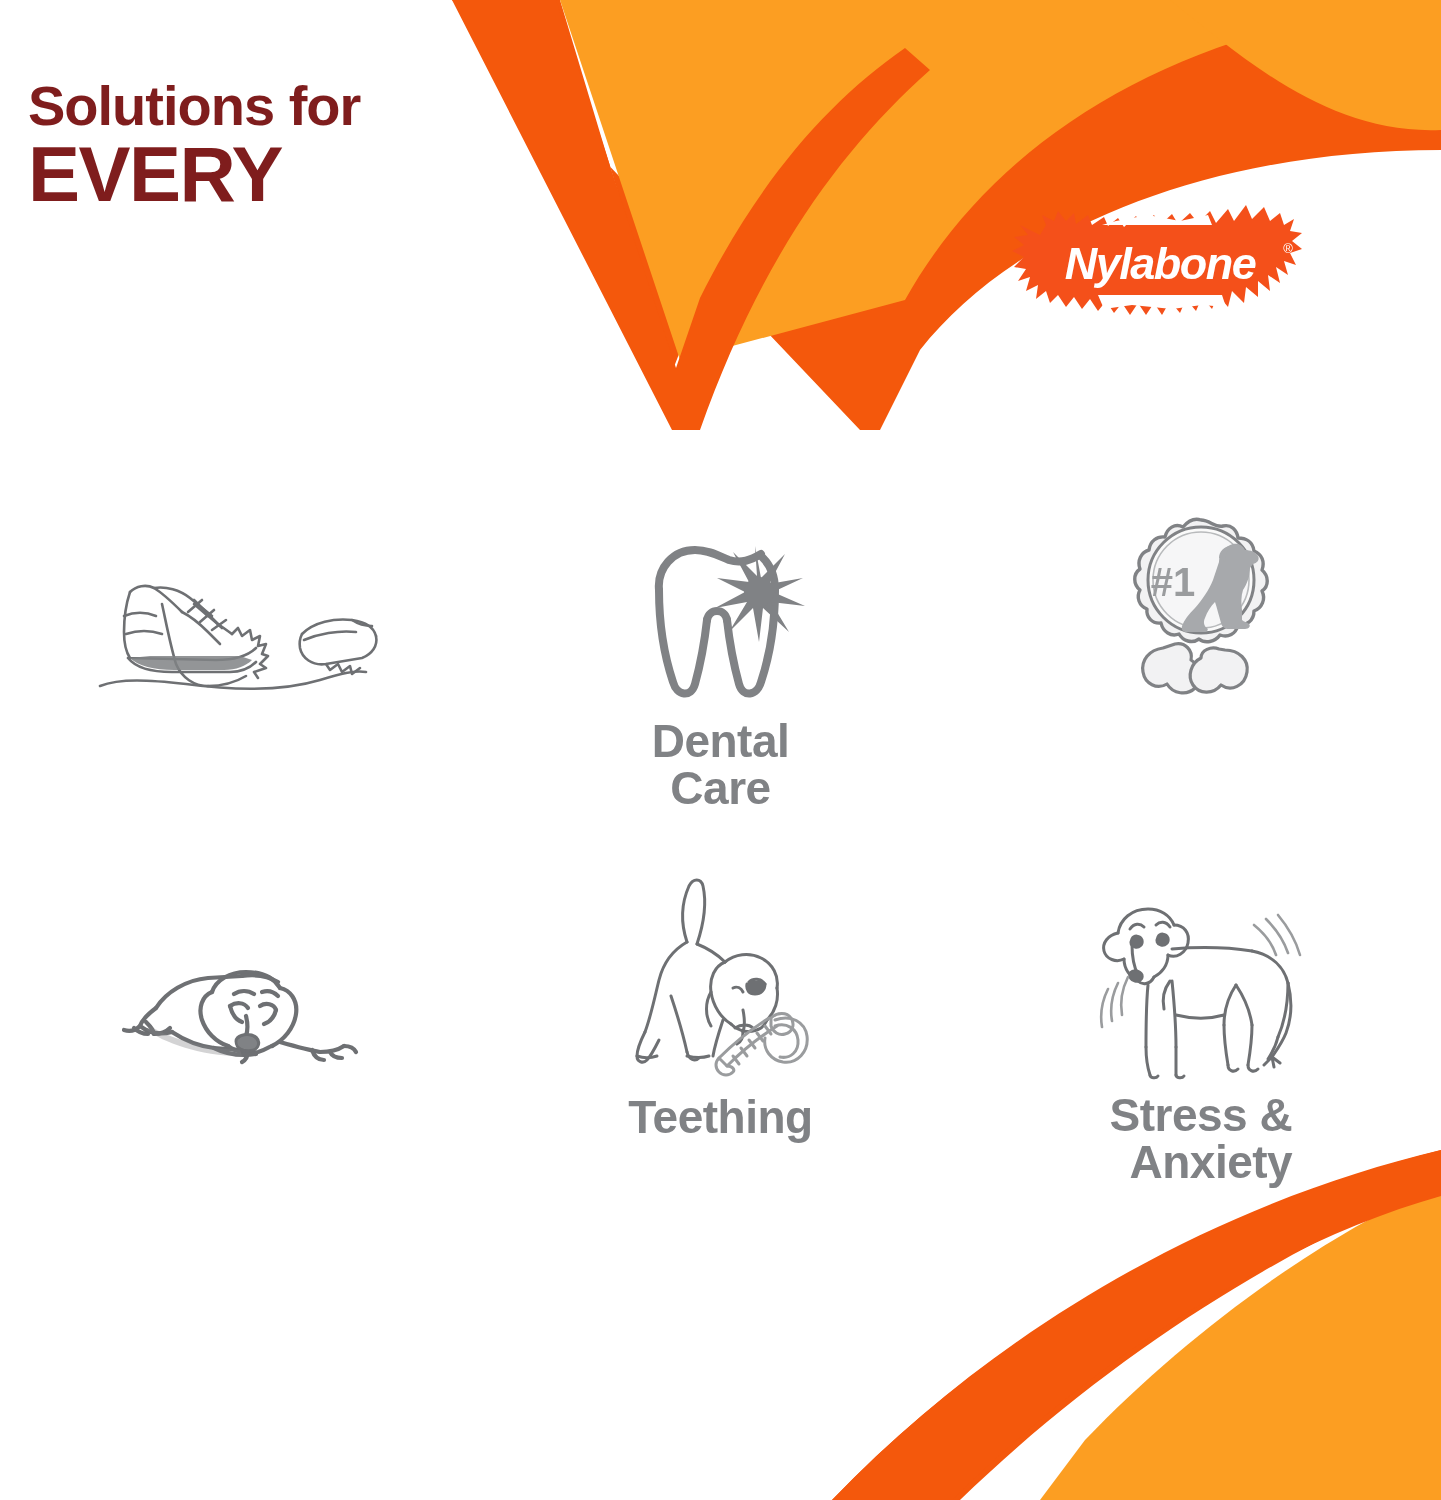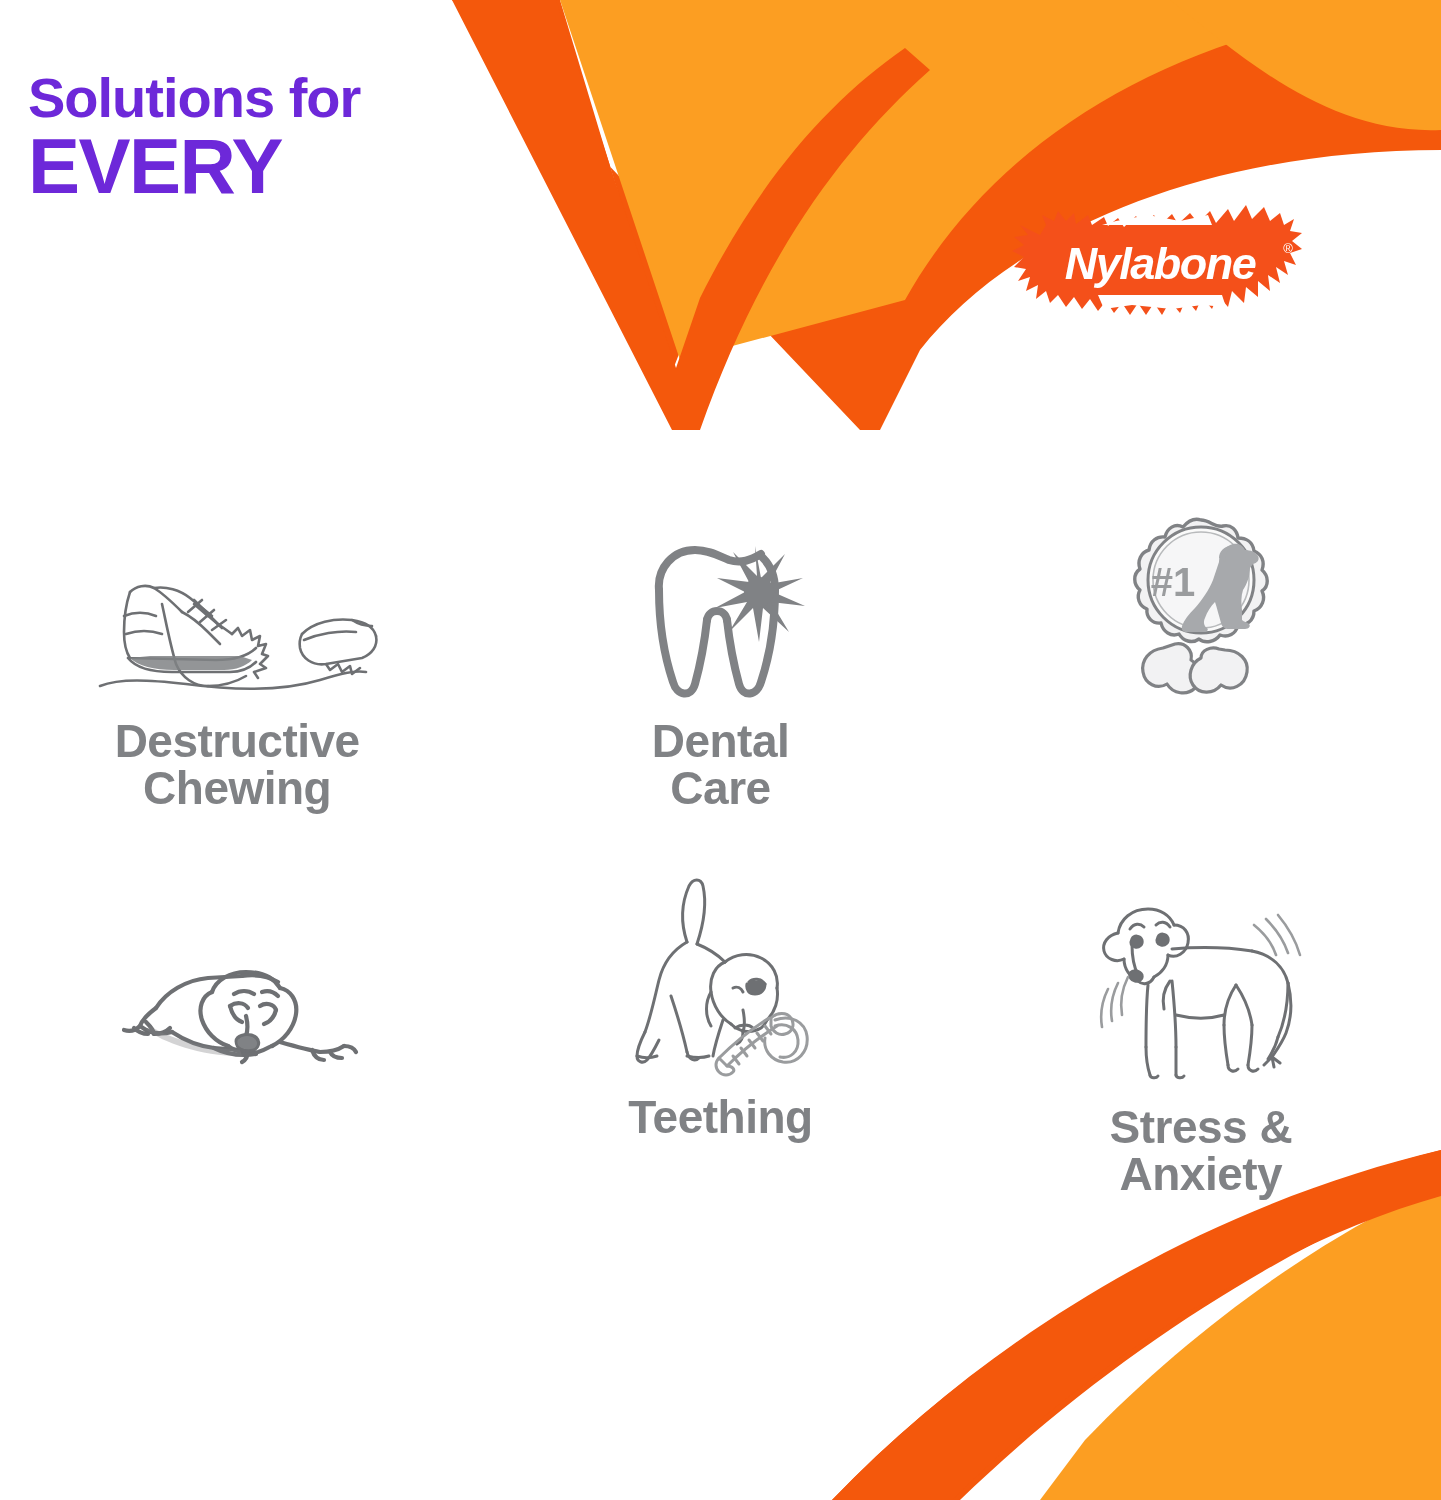--- a/index.html
+++ b/index.html
@@ -26,23 +26,23 @@
     inset: 0;
     width: 1441px;
     height: 1500px;
     pointer-events: none;
   }
 
   
   #headline {
     position: absolute;
     left: 28px;
-    top: 72px;
+    top: 80px;
     width: 560px;
-    color: #6d28d9;
+    color: #7f1d1d;
     line-height: 0.93;
     letter-spacing: -0.5px;
   }
   #headline .line-small {
     display: block;
     font-size: 56px;
     font-weight: bold;
     letter-spacing: -1px;
     margin-bottom: 6px;
   }
@@ -99,21 +99,21 @@
   }
   
   .cell.c1 .cell-label { text-align: center; margin-left: -6px; }
   .cell.c2 .cell-label { }
   .cell.c3 .cell-label { }
   .cell.c4 .cell-art { height: 200px; }
   .cell.c5 .cell-art { height: 200px; align-items: flex-end; }
   .cell.c6 .cell-art { height: 200px; }
   .cell.c4 .cell-label { margin-top: 22px; }
   .cell.c5 .cell-label { margin-top: 14px; }
-  .cell.c6 .cell-label { margin-top: 24px; }
+  .cell.c6 .cell-label { margin-top: 12px; text-align: right; }
 </style>
 </head>
 <body>
 
 <div id="stage">
 
   <svg class="swoosh-layer" viewBox="0 0 1441 1500" preserveAspectRatio="none" aria-hidden="true">
 
     <path fill="#F4580C" d="M 452 0
              L 560 0
@@ -237,22 +237,20 @@
             <path d="M214,80 C228,74 248,70 266,72"></path>
             <path d="M262,60 C268,64 274,66 282,66"></path>
 
             <path d="M236,104 L240,110 L248,104 L252,112 L260,106 L262,114 L270,108"></path>
           </g>
 
           <path fill="#808285" d="M40,98 C48,106 64,110 84,110 L134,110 C146,110 156,106 162,100
                                    L150,96 L60,96 Z" opacity="0.85"></path>
         </svg>
       </div>
-      <div class="cell-label">Destructive
-Chewing</div>
     </div>
 
     <div class="cell c2">
       <div class="cell-art">
         <svg width="190" height="190" viewBox="0 0 190 190" aria-hidden="true">
           <g fill="none" stroke="#808285" stroke-width="8" stroke-linecap="round" stroke-linejoin="round">
 
             <path d="M34,70 C32,48 48,30 70,30 C84,30 94,36 104,40
                      C116,44 126,40 136,34"></path>
             <path d="M34,70 C34,104 40,138 48,162 C52,176 66,178 70,164

